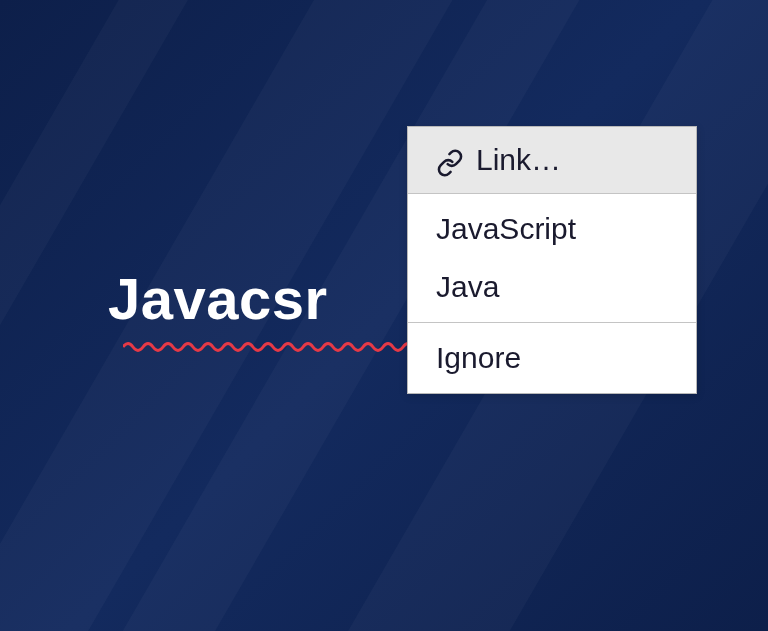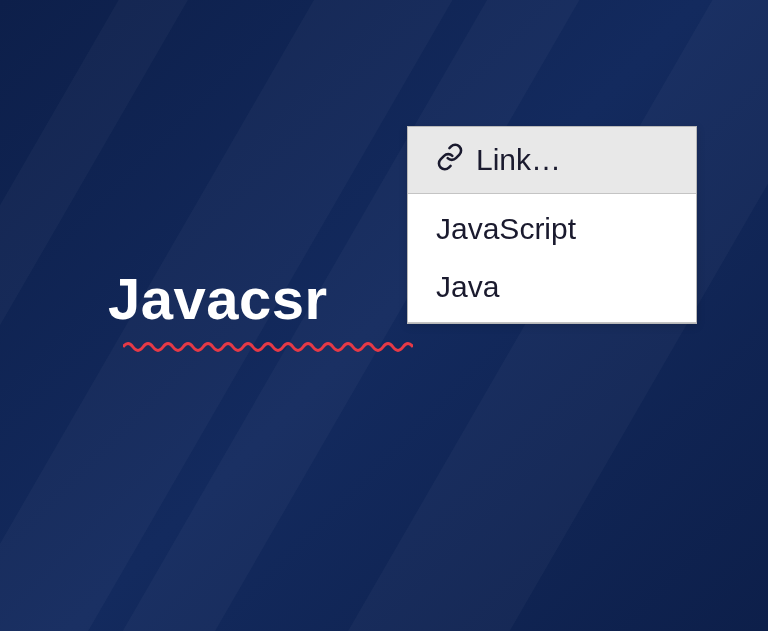--- a/index.html
+++ b/index.html
@@ -75,21 +75,21 @@
     }
     .menu-section:last-child {
       border-bottom: none;
     }
     .menu-item {
       padding: 16px 28px;
       font-size: 30px;
       color: #1a1a2e;
       cursor: pointer;
       display: flex;
-      align-items: flex-start;
+      align-items: flex-end;
       gap: 12px;
     }
     .menu-item.highlighted {
       background: #e8e8e8;
     }
     .link-icon {
       display: inline-flex;
       align-items: center;
       width: 28px;
       height: 28px;
@@ -132,14 +132,17 @@
   </div>
   <div class="menu-section group">
     <div class="menu-item compact">
       <span>JavaScript</span>
     </div>
     <div class="menu-item compact">
       <span>Java</span>
     </div>
   </div>
   <div class="menu-section group">
+    <div class="menu-item compact">
+      <span>Ignore</span>
+    </div>
   </div>
 </div>
 
 </body></html>

